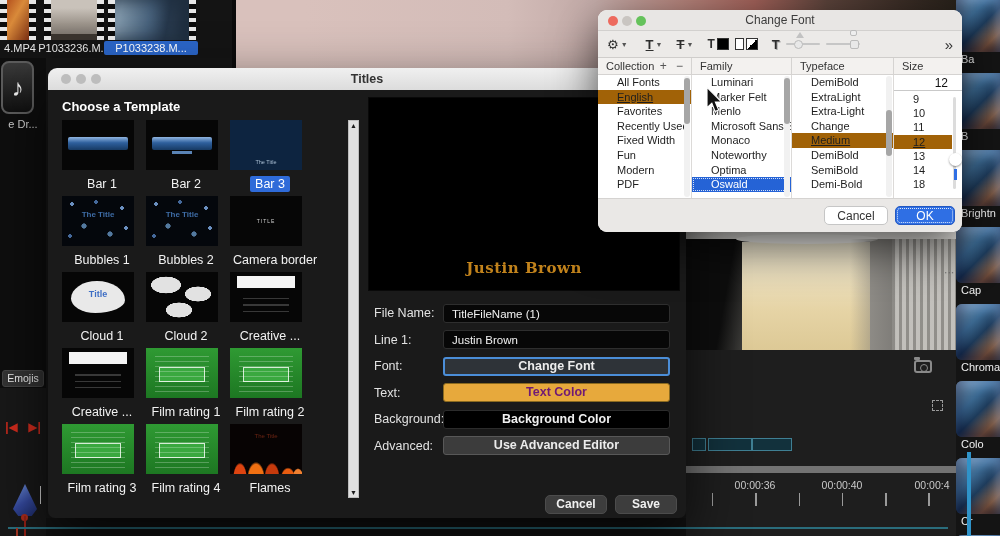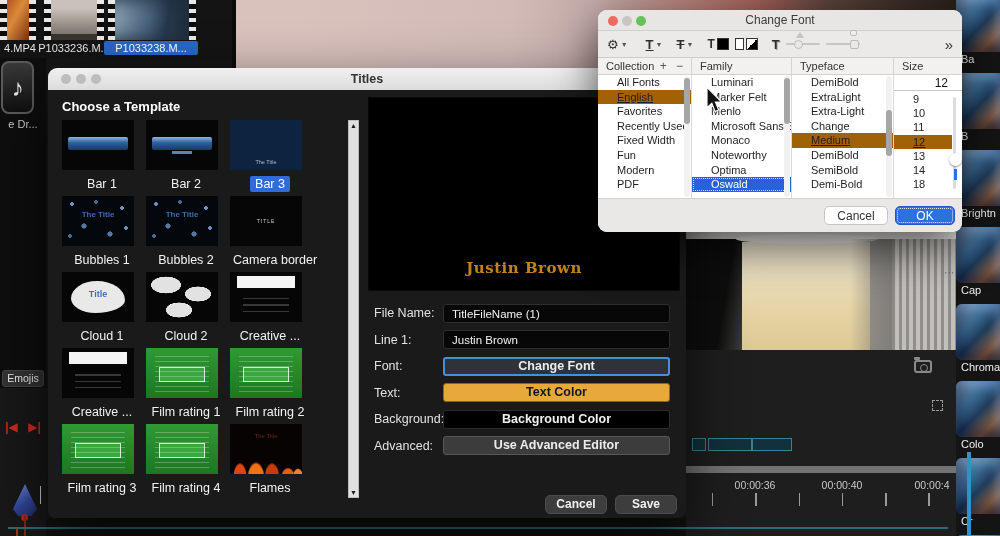--- a/index.html
+++ b/index.html
@@ -142,21 +142,21 @@
   .t-scroll .up{ top:1px; } .t-scroll .dn{ bottom:1px; }
   .t-preview { position:absolute; left:320px; top:29px; width:312px; height:194px; background:#000; border:1px solid #090909; }
   .preview-title { position:absolute; left:0; width:100%; bottom:13px; text-align:center;
     font-family:"DejaVu Serif","Liberation Serif",serif; font-weight:bold; font-size:15px; color:#c2831c; letter-spacing:.5px; }
   .t-form { position:absolute; left:326px; top:232px; width:300px; }
   .f-row { display:flex; align-items:center; height:26.5px; }
   .f-label { width:69px; font-size:12.5px; color:#e2e2e2; }
   .ctl { flex:0 0 227px; height:19px; line-height:17px; font-size:11.5px; text-align:center; border-radius:3px; overflow:hidden; white-space:nowrap; }
   .ctl.c-input { background:#070707; border:1px solid #2e2e2e; color:#f2f2f2; text-align:left; padding:0 8px; line-height:18px; }
   .ctl.c-font { background:#2e3338; border:2px solid #4b8ed8; color:#ececec; font-size:12.5px; font-weight:bold; line-height:15px; }
-  .ctl.c-text { background:#e7a93c; border:1px solid #8a6a20; color:#0f172a; font-size:12.5px; font-weight:bold; }
+  .ctl.c-text { background:#e7a93c; border:1px solid #8a6a20; color:#701a75; font-size:12.5px; font-weight:bold; }
   .ctl.c-bg { background:#000; border:1px solid #2c2c2c; color:#f0f0f0; font-size:12.5px; font-weight:bold; }
   .ctl.c-adv { background:#3c3c3c; border:1px solid #585858; color:#ececec; font-size:12.5px; font-weight:bold; }
   .t-btn { position:absolute; top:427px; height:19px; border-radius:5px; background:#3d3d3d; border:1px solid #4c4c4c;
     color:#f0f0f0; font-size:12px; font-weight:bold; text-align:center; line-height:17px; }
   .t-cancel { left:497px; width:62px; } .t-save { left:567px; width:62px; }
 
   
   .font-dlg { position:absolute; left:598px; top:10px; width:364px; height:222px; background:#fff;
     border-radius:9px; box-shadow:0 16px 45px rgba(0,0,0,.65); z-index:20; }
   .f-titlebar { position:relative; height:21px; background:#e8e6e4; border-radius:9px 9px 0 0; border-bottom:1px solid #d2d0ce; }

